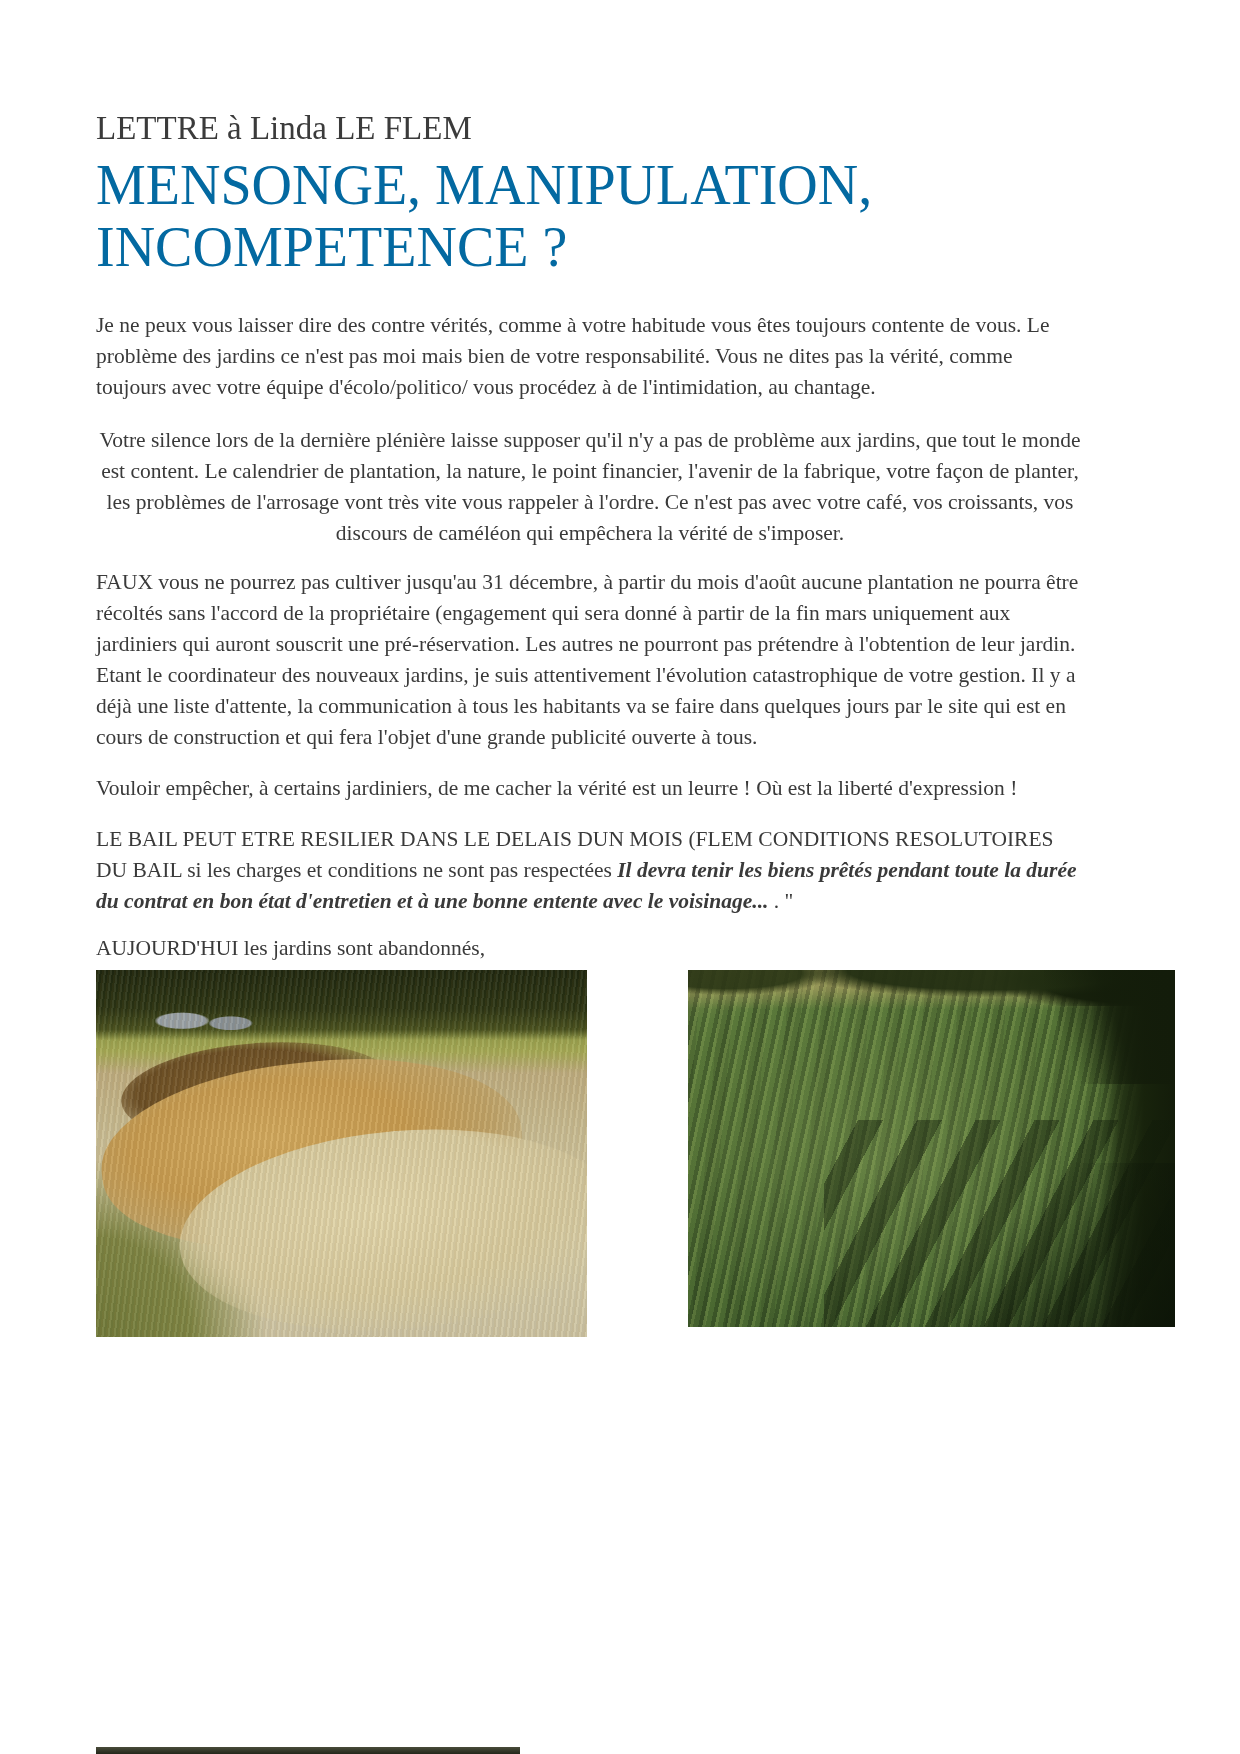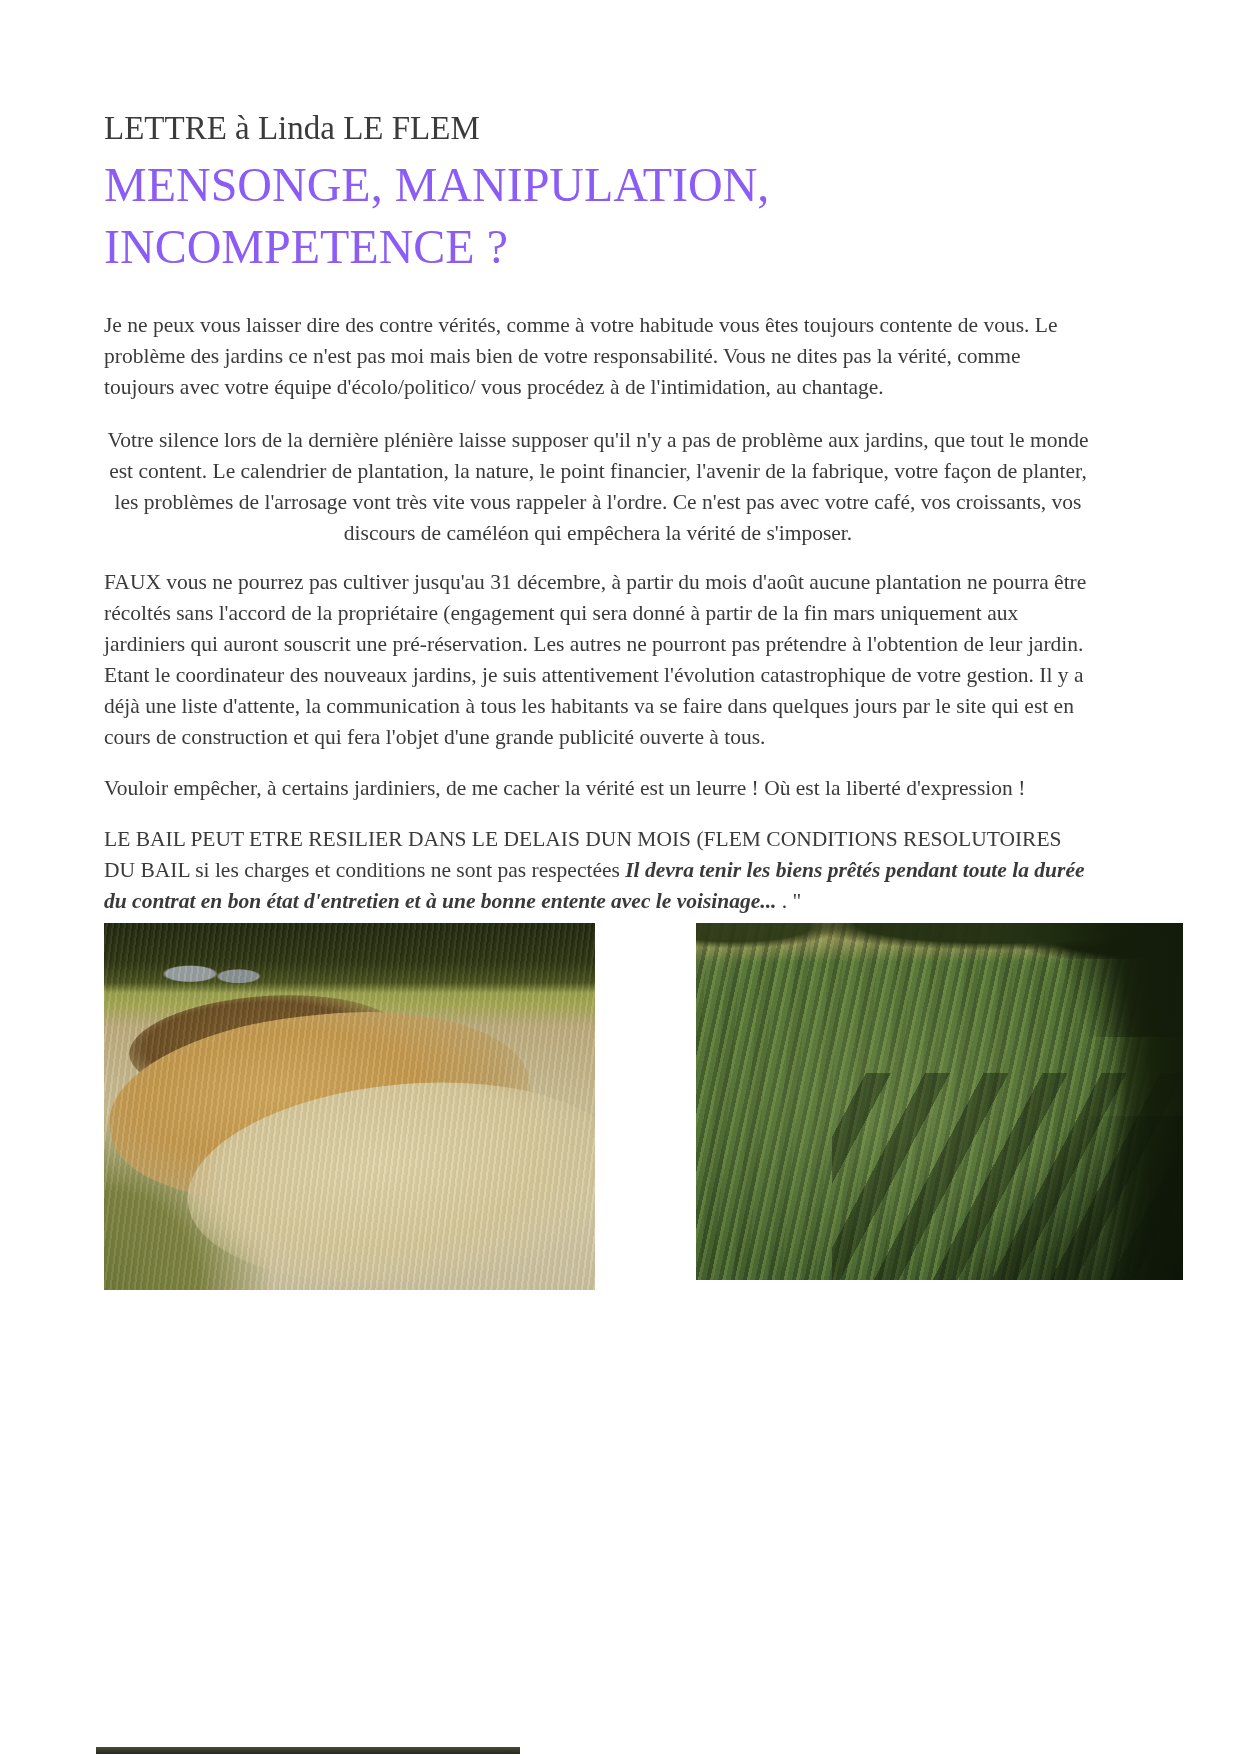--- a/index.html
+++ b/index.html
@@ -6,37 +6,37 @@
   .page {
     position:relative;
     width:1240px;
     height:1754px;
     background:#ffffff;
     overflow:hidden;
     font-family:"Liberation Serif", serif;
   }
   .content {
     position:absolute;
-    left:104px;
+    left:96px;
     top:0;
     width:988px;
   }
   .letter-title {
     margin:105px 0 0 0;
     font-weight:400;
     font-size:33px;
     line-height:46px;
     color:#3b3b3b;
   }
   .main-heading {
     margin:3px 0 0 0;
     font-weight:400;
-    font-size:48px;
+    font-size:56px;
     line-height:62px;
-    color:#8b5cf6;
+    color:#0369a1;
   }
   p.body {
     margin:20px 0 0 0;
     font-size:21.5px;
     line-height:31px;
     color:#3a3a3a;
     white-space:pre-line;
   }
   #p1 { margin-top:32px; }
   #p2 { margin-top:22px;text-align:center; }
@@ -129,20 +129,21 @@
 
     <h2 class="main-heading">MENSONGE, MANIPULATION, INCOMPETENCE ?</h2>
 
     <div id="letter-body">
         <p class="body" id="p1"><span class="run-r">Je ne peux vous laisser dire des contre vérités, comme à votre habitude vous êtes toujours contente de vous. Le problème des jardins ce n'est pas moi mais bien de votre responsabilité. Vous ne dites pas la vérité, comme toujours avec votre équipe d'écolo/politico/ vous procédez à de l'intimidation, au chantage.</span></p>
         <p class="body" id="p2"><span class="run-r">Votre silence lors de la dernière plénière laisse supposer qu'il n'y a pas de problème aux jardins, que tout le monde est content. Le calendrier de plantation, la nature, le point financier, l'avenir de la fabrique, votre façon de planter, les problèmes de l'arrosage vont très vite vous rappeler à l'ordre. Ce n'est pas avec votre café, vos croissants, vos discours de caméléon qui empêchera la vérité de s'imposer.</span></p>
         <p class="body" id="p3"><span class="run-b">FAUX vous ne pourrez pas cultiver jusqu'au 31 décembre</span><span class="run-r">, à partir du mois d'août aucune plantation ne pourra être récoltés sans l'accord de la propriétaire (engagement qui sera donné à partir de la fin mars uniquement aux jardiniers qui auront souscrit une pré-réservation. Les autres ne pourront pas prétendre à l'obtention de leur jardin.
 Etant le coordinateur des nouveaux jardins, je suis attentivement l'évolution catastrophique de votre gestion. Il y a déjà une liste d'attente, la communication à tous les habitants va se faire dans quelques jours par le site qui est en cours de construction et qui fera l'objet d'une grande publicité ouverte à tous.</span></p>
         <p class="body" id="p4"><span class="run-r">Vouloir empêcher, à certains jardiniers, de me cacher la vérité est un leurre ! Où est la liberté d'expression !</span></p>
         <p class="body" id="p5"><span class="run-r">LE BAIL PEUT ETRE RESILIER DANS LE DELAIS DUN MOIS (FLEM CONDITIONS RESOLUTOIRES DU BAIL si les charges et conditions ne sont pas respectées </span><span class="run-bi">Il devra tenir les biens prêtés pendant toute la durée du contrat en bon état d'entretien et à une bonne entente avec le voisinage...</span><span class="run-r"> . "</span></p>
+        <p class="body" id="p6"><span class="run-b">AUJOURD'HUI les jardins sont abandonnés,</span></p>
       </div>
 
     <div class="figures">
       <div class="photo photo-left">
         <div class="pl-ground"></div>
         <div class="pl-grass"></div>
         <div class="pl-hedge"></div>
         <div class="pl-hedge-objects"></div>
         <div class="pl-green-left"></div>
         <div class="pl-mound-dark"></div>

